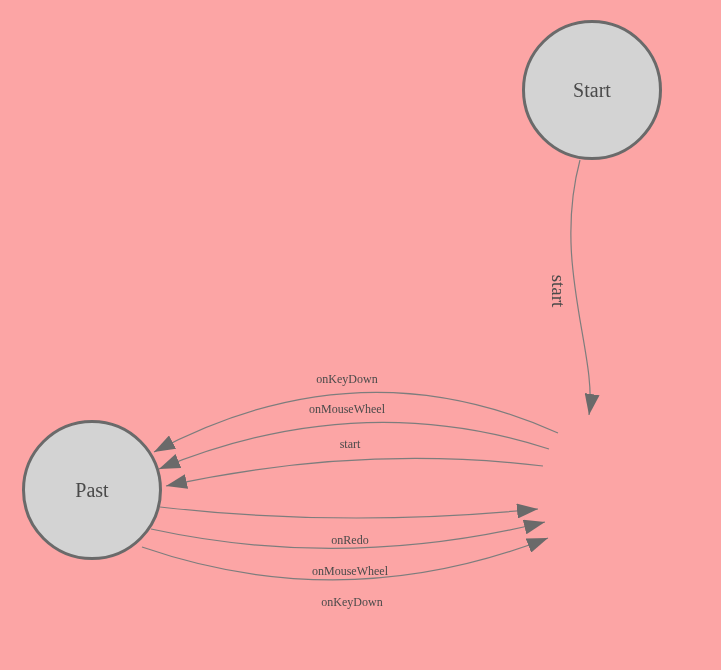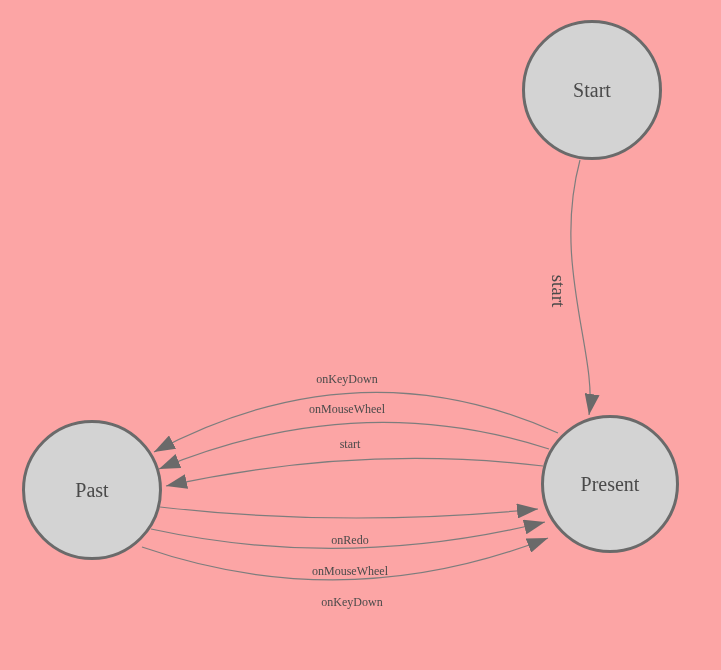--- a/index.html
+++ b/index.html
@@ -78,23 +78,20 @@
 
     <path class="edge-line" d="M160,507 Q345,528 538,509" marker-end="url(#arrow)"></path>
     <path class="edge-line" d="M151,529 Q345,571 545,522" marker-end="url(#arrow)"></path>
     <path class="edge-line" d="M142,547 Q345,617 548,538" marker-end="url(#arrow)"></path>
   </svg>
 
   <div class="node" id="node-start">
     <span class="node-label">Start</span>
   </div>
 
-  <div class="node" id="node-present">
-    <span class="node-label">Present</span>
-  </div>
 
   <div class="node" id="node-past">
     <span class="node-label">Past</span>
   </div>
 
   <div class="edge-label rotated" id="lbl-start">start</div>
 
   <div class="edge-label" id="lbl-onkeydown-1">onKeyDown</div>
   <div class="edge-label" id="lbl-onmousewheel-1">onMouseWheel</div>
   <div class="edge-label" id="lbl-onundo">start</div>

